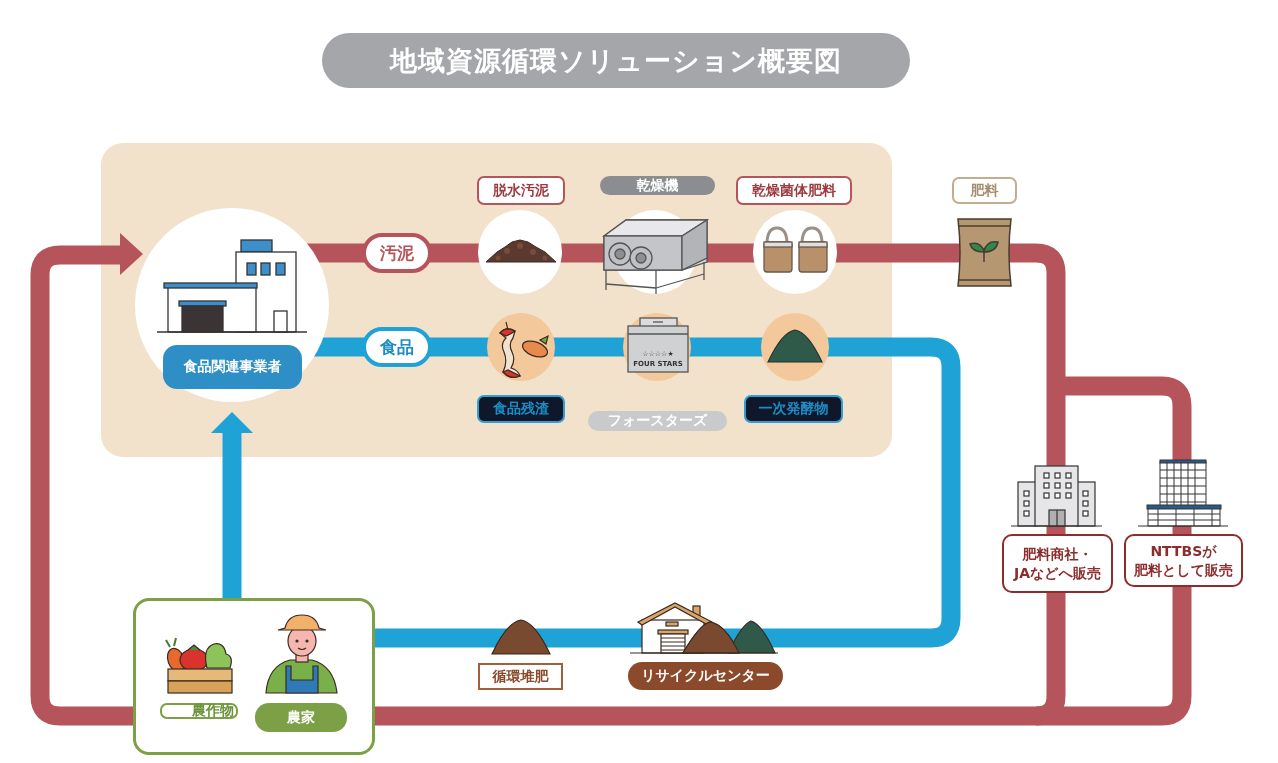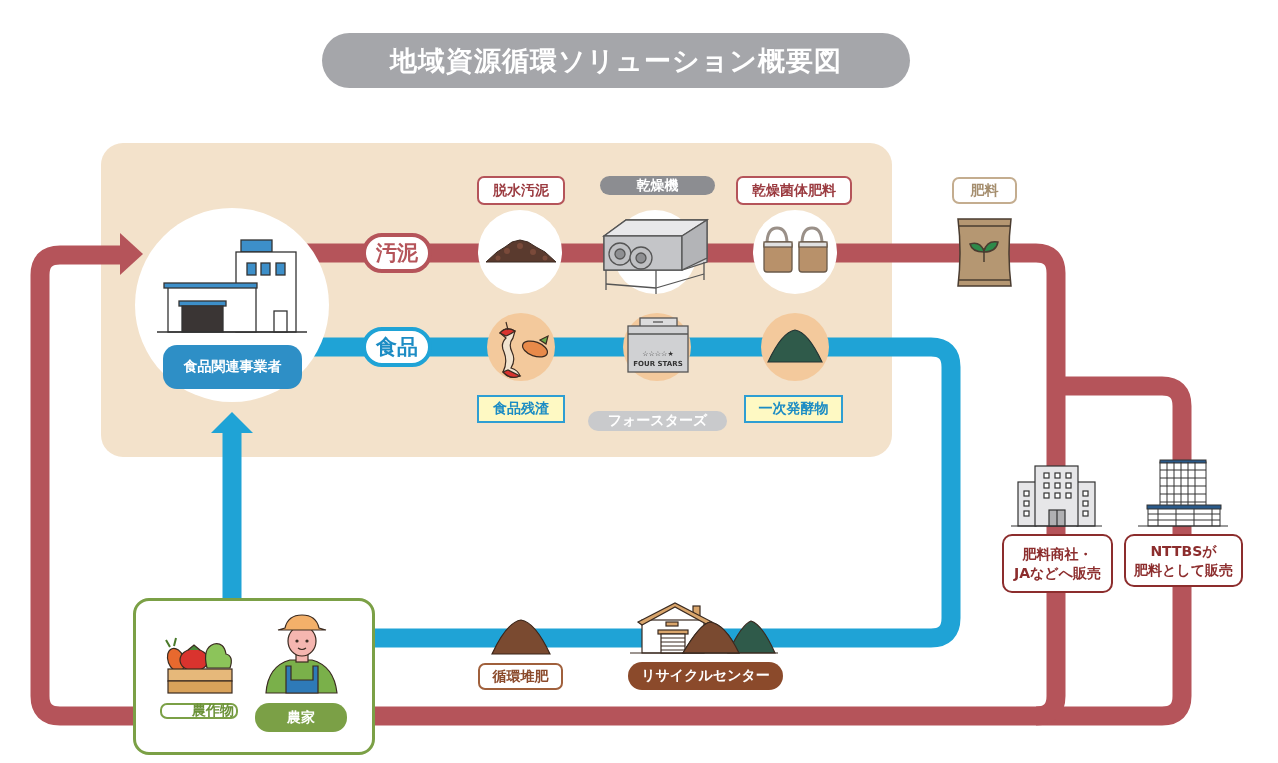--- a/index.html
+++ b/index.html
@@ -7,31 +7,31 @@
          font-family: "DejaVu Sans", "Liberation Sans", sans-serif; }
   .abs { position: absolute; box-sizing: border-box; }
   svg.layer { position: absolute; left: 0; top: 0; }
   .title-pill { left: 322px; top: 33px; width: 588px; height: 55px; border-radius: 28px;
     background: #a5a6aa; color: #fff; font-size: 27px; font-weight: bold;
     display: flex; align-items: center; justify-content: center; letter-spacing: 1px; }
   .panel { left: 101px; top: 143px; width: 791px; height: 314px; border-radius: 22px; background: #f3e2cb; }
   .lbl { display: flex; align-items: center; justify-content: center; font-weight: bold;
     font-size: 14px; white-space: nowrap; }
   .lbl-red { background: #fff; border: 2px solid #b5545a; color: #9b3b40; border-radius: 7px; }
-  .lbl-blue { background: #fef9c3; border: 2px solid #2e9ed3; color: #1c8cc4; border-radius: 0; }
+  .lbl-blue { background: #0f172a; border: 2px solid #2e9ed3; color: #1c8cc4; border-radius: 7px; }
   .lbl-gray { background: #8c8d91; color: #fff; border-radius: 14px; }
   .lbl-lgray { background: #c9cacc; color: #fff; border-radius: 14px; }
   .lbl-tan { background: #fff; border: 2px solid #c4ad8f; color: #a58e6e; border-radius: 7px; }
-  .lbl-brown-o { background: #fff; border: 2px solid #a0603c; color: #8b4a2b; border-radius: 7px; }
+  .lbl-brown-o { background: #fff; border: 2px solid #a0603c; color: #8b4a2b; border-radius: 0; }
   .lbl-brown { background: #8b4a2b; color: #fff; border-radius: 14px; }
   .lbl-green-o { background: #fff; border: 2px solid #7ba046; color: #6b9238; border-radius: 7px; }
   .lbl-green { background: #7ba046; color: #fff; border-radius: 14px; }
   .lbl-sale { background: #fff; border: 2px solid #8c2d2d; color: #8c2d2d; border-radius: 10px;
     font-size: 14px; line-height: 19px; text-align: center; flex-direction: column; }
-  .route-pill { background: #fff; border-radius: 22px; font-size: 21px; font-weight: bold;
+  .route-pill { background: #fff; border-radius: 22px; font-size: 17px; font-weight: bold;
     display: flex; align-items: center; justify-content: center; }
   .route-red { border: 4px solid #b5545a; color: #b5545a; }
   .route-blue { border: 4px solid #1fa3d6; color: #1c8cc4; }
   .green-box { left: 133px; top: 598px; width: 242px; height: 157px; border: 3px solid #7ba046;
     border-radius: 16px; background: #fff; }
   .company-label { background: #2e8fc6; color: #fff; border-radius: 14px; font-size: 14px; }
 </style>
 </head>
 <body>
 

